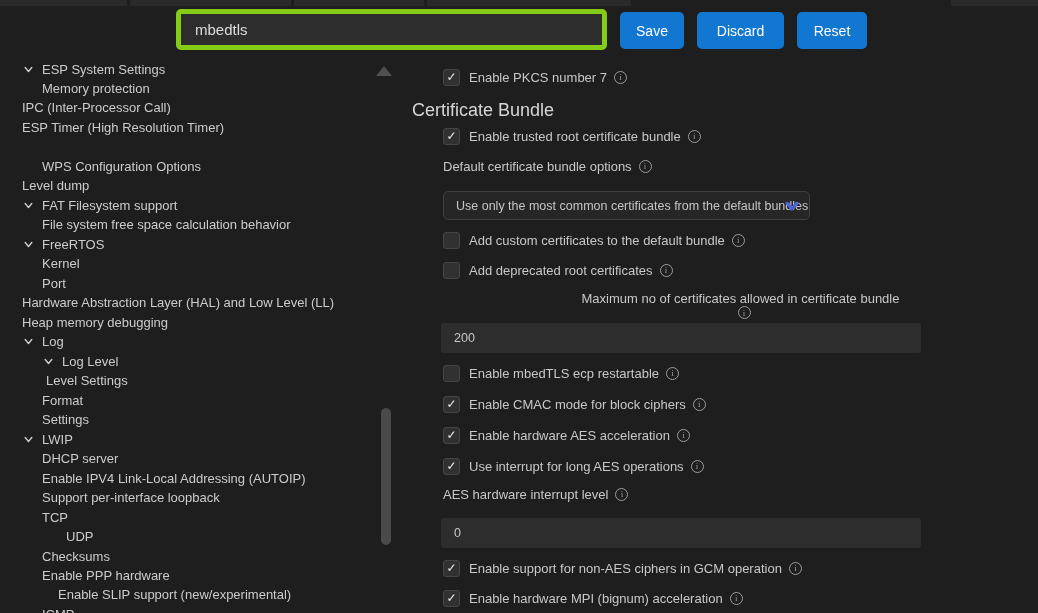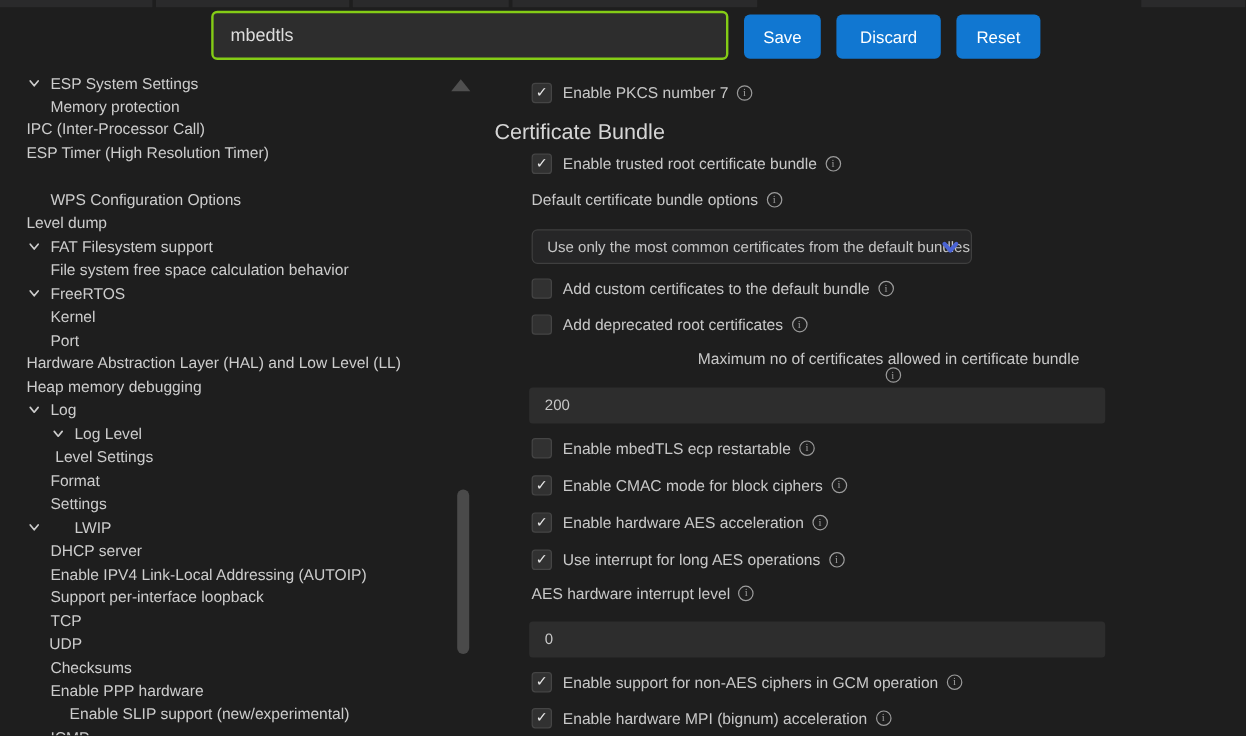--- a/index.html
+++ b/index.html
@@ -13,21 +13,21 @@
   
   .tabstrip { position:absolute; top:0; left:0; width:1038px; height:6px; background:#1e1e1e; }
   .tabstrip .seg { position:absolute; top:0; height:6px; background:#2a2a2b; }
   .seg1{left:0;width:127px;} .seg2{left:130px;width:161px;} .seg3{left:294px;width:130px;}
   .seg4{left:427px;width:204px;} .seg5{left:951px;width:87px;}
 
   
   .toolbar { position:absolute; top:0; left:0; width:1038px; height:58px; }
   .search {
     position:absolute; left:176px; top:9px; width:431px; height:41px;
-    background:#2d2d2d; border:2px solid #84cc16; border-radius:5px;
+    background:#2d2d2d; border:5px solid #84cc16; border-radius:5px;
     color:#dcdcdc; font-size:15px; padding:0 14px; outline:none;
     font-family:"Liberation Sans", sans-serif;
   }
   .btn {
     position:absolute; top:12px; height:37px; border:none; border-radius:5px;
     background:var(--accent,#1177d1); color:#ffffff; font-size:14px;
     font-family:"Liberation Sans", sans-serif; cursor:pointer;
   }
   .btn-save   { left:620px; width:64px; }
   .btn-discard{ left:697px; width:87px; }
@@ -176,41 +176,41 @@
     </div>
     <div class="tree-row" style="top: 312.68px; padding-left: 46px;">
       <span>Level Settings</span>
     </div>
     <div class="tree-row" style="top: 332.16px; padding-left: 42px;">
       <span>Format</span>
     </div>
     <div class="tree-row" style="top: 351.64px; padding-left: 42px;">
       <span>Settings</span>
     </div>
-    <div class="tree-row" style="top: 371.12px; padding-left: 22px; gap: 20px;">
+    <div class="tree-row" style="top: 371.12px; padding-left: 22px;">
       <span class="tree-chevron">
         <svg width="11" height="11" viewBox="0 0 10 10">
           <polyline points="2,3.2 5,6.8 8,3.2" fill="none" stroke="#cccccc" stroke-width="1.3" stroke-linecap="round" stroke-linejoin="round"></polyline>
         </svg>
       </span>
       <span>LWIP</span>
     </div>
     <div class="tree-row" style="top: 390.6px; padding-left: 42px;">
       <span>DHCP server</span>
     </div>
     <div class="tree-row" style="top: 410.08px; padding-left: 42px;">
       <span>Enable IPV4 Link-Local Addressing (AUTOIP)</span>
     </div>
     <div class="tree-row" style="top: 429.56px; padding-left: 42px;">
       <span>Support per-interface loopback</span>
     </div>
     <div class="tree-row" style="top: 449.04px; padding-left: 42px;">
       <span>TCP</span>
     </div>
-    <div class="tree-row" style="top: 468.52px; padding-left: 41px;">
+    <div class="tree-row" style="top: 468.52px; padding-left: 66px;">
       <span>UDP</span>
     </div>
     <div class="tree-row" style="top: 488px; padding-left: 42px;">
       <span>Checksums</span>
     </div>
     <div class="tree-row" style="top: 507.48px; padding-left: 42px;">
       <span>Enable PPP hardware</span>
     </div>
     <div class="tree-row" style="top: 526.96px; padding-left: 58px;">
       <span>Enable SLIP support (new/experimental)</span>

